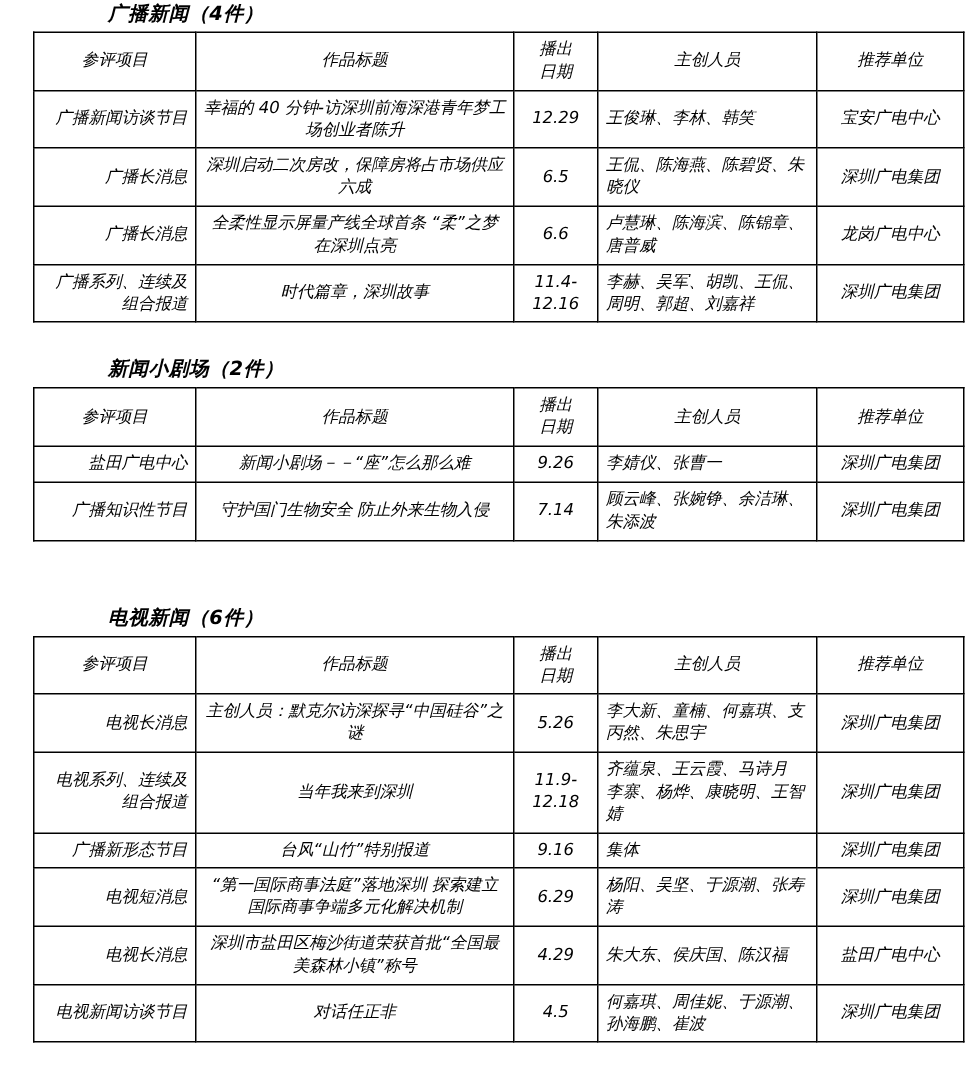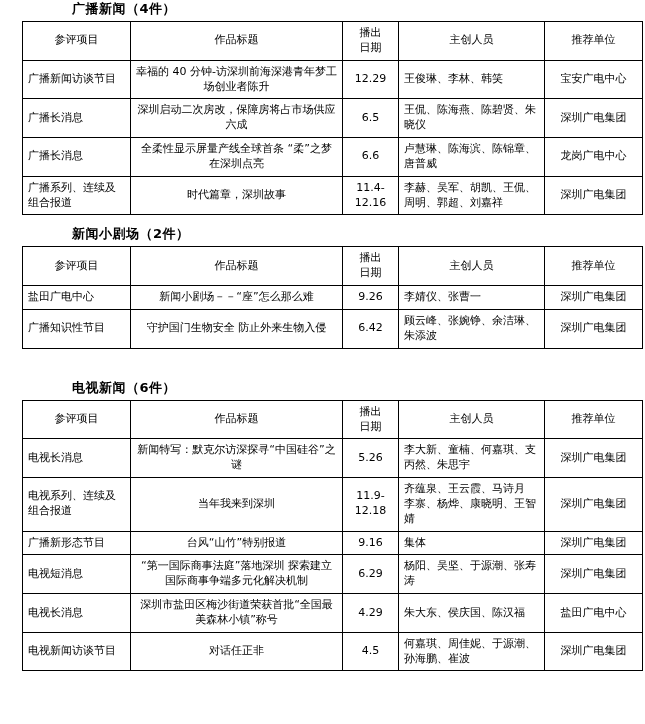--- a/index.html
+++ b/index.html
@@ -15,21 +15,22 @@
     color: #000;
     overflow: hidden;
   }
   .page {
     position: relative;
     width: 645px;
     height: 724px;
     padding: 0;
   }
   .section {
-    margin: 0 0 0 0;
+    margin: 0 0 12px 0;
+    font-style: italic;
   }
   .section-title {
     font-weight: bold;
     font-size: 13px;
     padding-left: 72px;
     margin-bottom: 3px;
     letter-spacing: 0.5px;
   }
   table.grid {
     border-collapse: collapse;
@@ -42,21 +43,21 @@
     border: 1px solid #000;
     padding: 4px 5px;
     vertical-align: middle;
     font-size: 11px;
     line-height: 1.35;
   }
   table.grid th {
     text-align: center;
     font-weight: normal;
   }
-  .c-item   { width: 108px; text-align: left; }
+  .c-item   { width: 108px; text-align: right; }
   .c-title  { width: 212px; text-align: center; }
   .c-date   { width: 56px;  text-align: center; }
   .c-people { width: 146px; text-align: left; }
   .c-unit   { width: 98px;  text-align: center; }
   .hdr-date {
     text-align: center;
     line-height: 1.15;
     font-size: 11px;
   }
   .hdr-date span { display: block; }
@@ -151,21 +152,21 @@
         <tr>
           <td class="c-item">盐田广电中心</td>
           <td class="c-title">新闻小剧场－－“座”怎么那么难</td>
           <td class="c-date">9.26</td>
           <td class="c-people">李婧仪、张曹一</td>
           <td class="c-unit">深圳广电集团</td>
         </tr>
         <tr>
           <td class="c-item">广播知识性节目</td>
           <td class="c-title">守护国门生物安全 防止外来生物入侵</td>
-          <td class="c-date">6.42</td>
+          <td class="c-date">7.14</td>
           <td class="c-people">顾云峰、张婉铮、余洁琳、朱添波</td>
           <td class="c-unit">深圳广电集团</td>
         </tr>
       </tbody>
     </table>
   </div>
 
   <div class="spacer-xl"></div>
 
   <div class="section">
@@ -186,21 +187,21 @@
             <span>播出</span>
             <span>日期</span>
           </th>
           <th class="c-people" style="text-align:center">主创人员</th>
           <th class="c-unit">推荐单位</th>
         </tr>
       </thead>
       <tbody>
         <tr>
           <td class="c-item">电视长消息</td>
-          <td class="c-title">新闻特写：默克尔访深探寻“中国硅谷”之谜</td>
+          <td class="c-title">主创人员：默克尔访深探寻“中国硅谷”之谜</td>
           <td class="c-date">5.26</td>
           <td class="c-people">李大新、童楠、何嘉琪、支丙然、朱思宇</td>
           <td class="c-unit">深圳广电集团</td>
         </tr>
         <tr>
           <td class="c-item">电视系列、连续及组合报道</td>
           <td class="c-title">当年我来到深圳</td>
           <td class="c-date">11.9-12.18</td>
           <td class="c-people">齐蕴泉、王云霞、马诗月 李寨、杨烨、康晓明、王智婧</td>
           <td class="c-unit">深圳广电集团</td>

